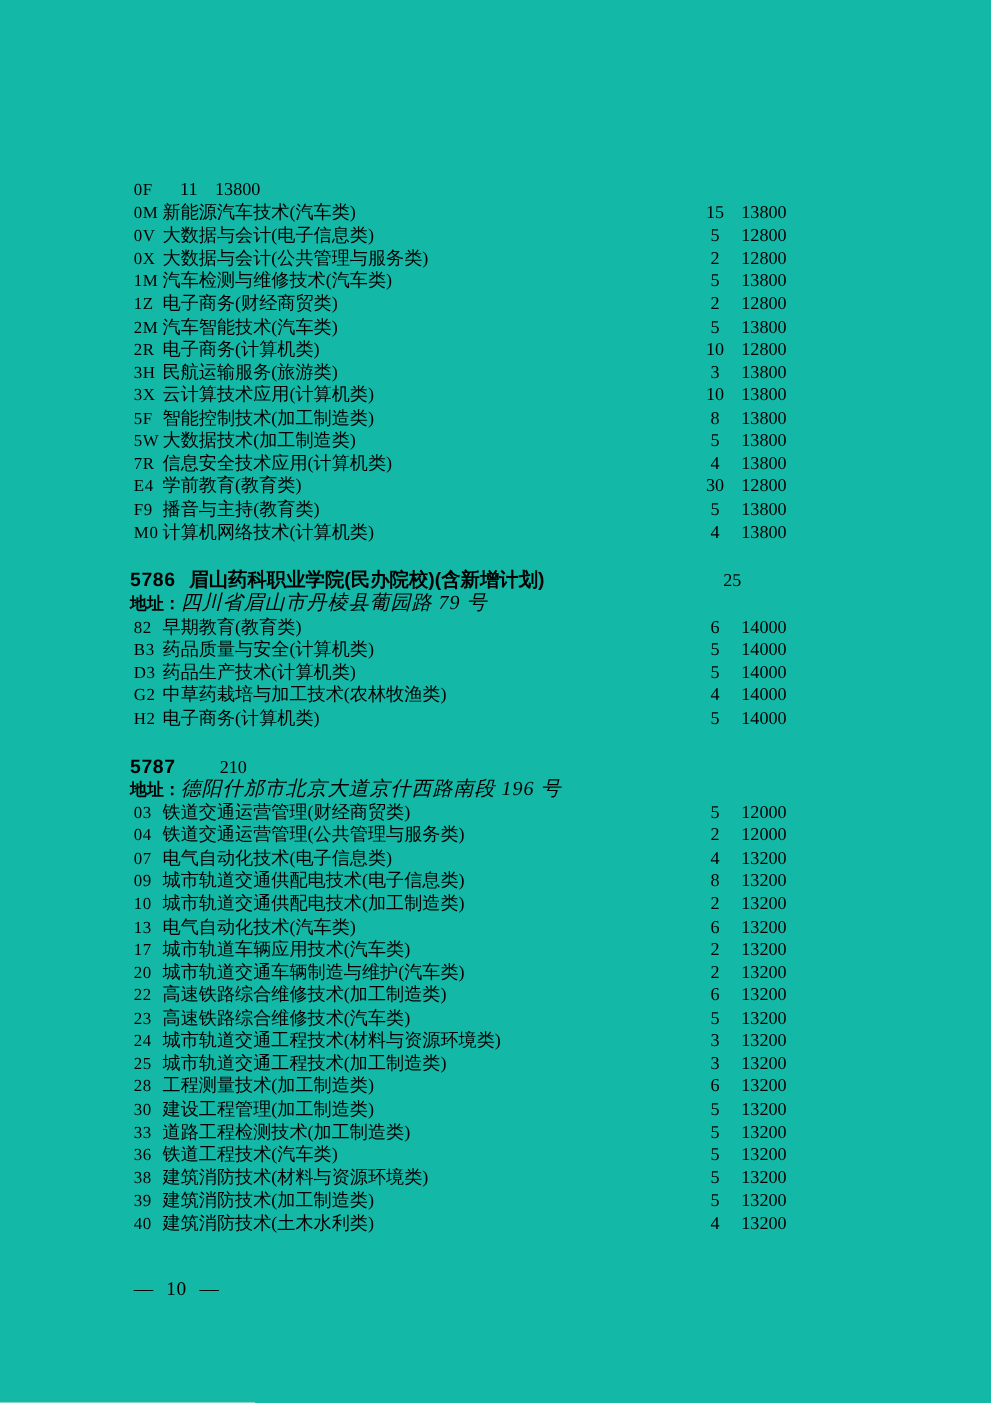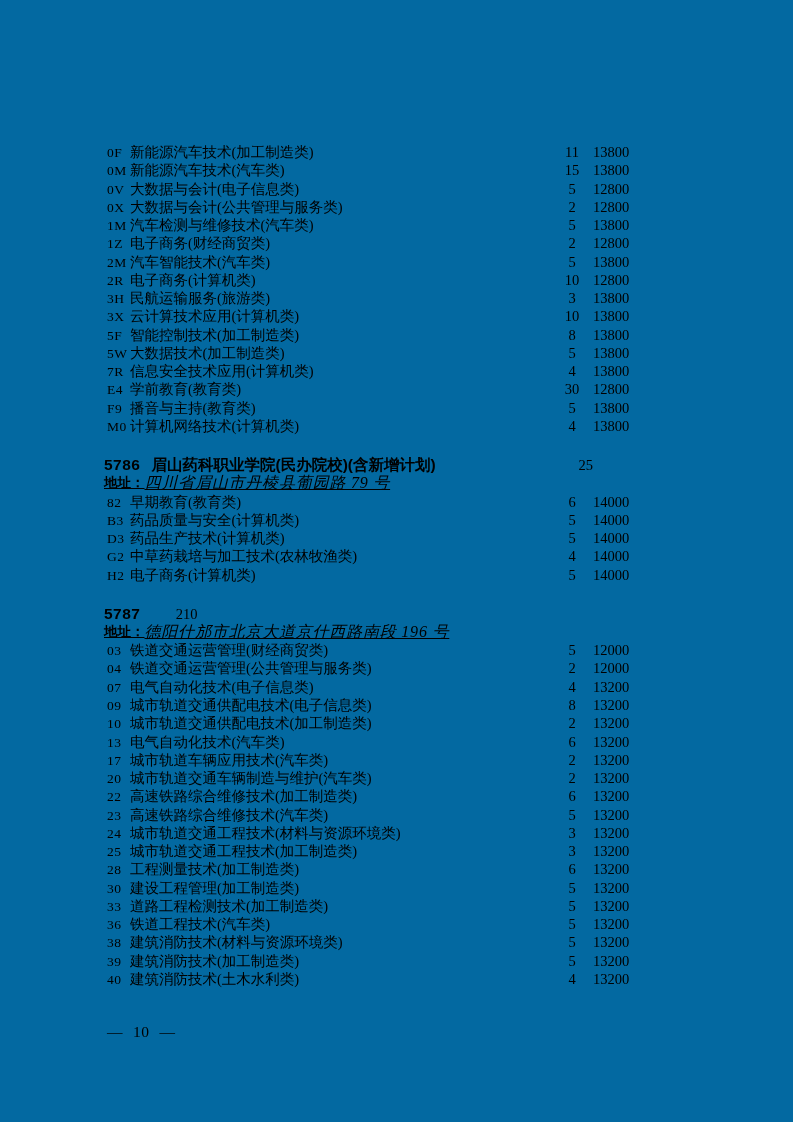--- a/index.html
+++ b/index.html
@@ -1,21 +1,21 @@
 <!DOCTYPE html>
 <html><head>
 <meta charset="utf-8">
 <style>
   html, body { margin: 0; padding: 0; background: #e8e8e8; }
   .page {
     position: relative;
     width: 793px;
     height: 1122px;
     margin: 0 auto;
-    background: #0369a1;
+    background: #14b8a6;
     color: #000000;
     font-family: "Liberation Serif", "DejaVu Serif", serif;
     overflow: hidden;
   }
   .content {
     position: absolute;
     left: 104px;
     top: 143px;
     width: 541px; 
   }
@@ -40,21 +40,20 @@
     font-weight: normal; font-size: 14.5px;
   }
   .fee-spacer { flex: none; width: 52px; }
 
   .addr {
     display: flex;
     align-items: flex-end;
     height: 18.3px;
     line-height: 18.3px;
     white-space: nowrap;
-    text-decoration: underline;
   }
   .addr-label {
     flex: none;
     font-family: "Liberation Sans", "DejaVu Sans", sans-serif;
     font-weight: bold;
     font-size: 13.5px;
   }
   .addr-text {
     font-style: italic;
     font-size: 16px;
@@ -89,21 +88,20 @@
 </head>
 <body>
 
 <div class="page">
   <div class="content" id="content">
       <div class="section">
 
     <div class="rows">
           <div class="row">
     <span class="code">0F</span>
-    <span class="major">新能源汽车技术(加工制造类)</span>
     <span class="quota">11</span>
     <span class="fee">13800</span>
   </div>
           <div class="row">
     <span class="code">0M</span>
     <span class="major">新能源汽车技术(汽车类)</span>
     <span class="quota">15</span>
     <span class="fee">13800</span>
   </div>
           <div class="row">

